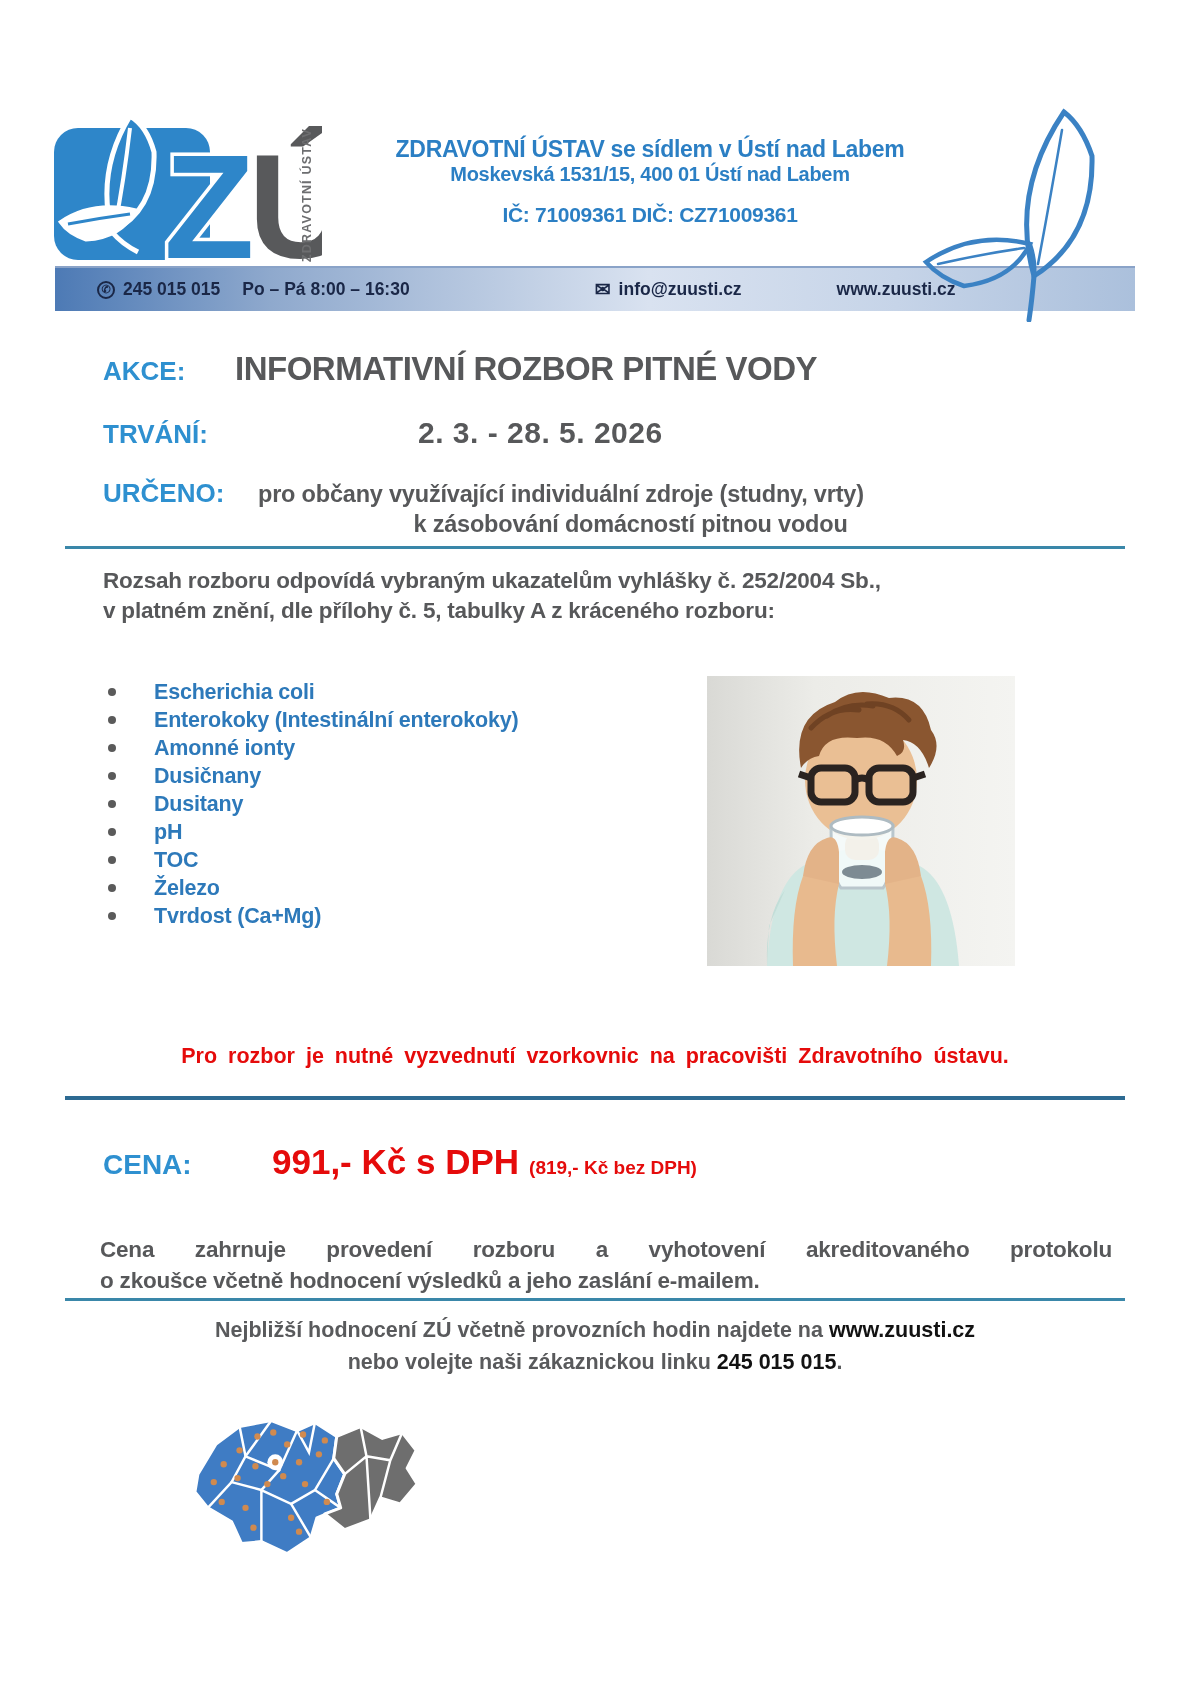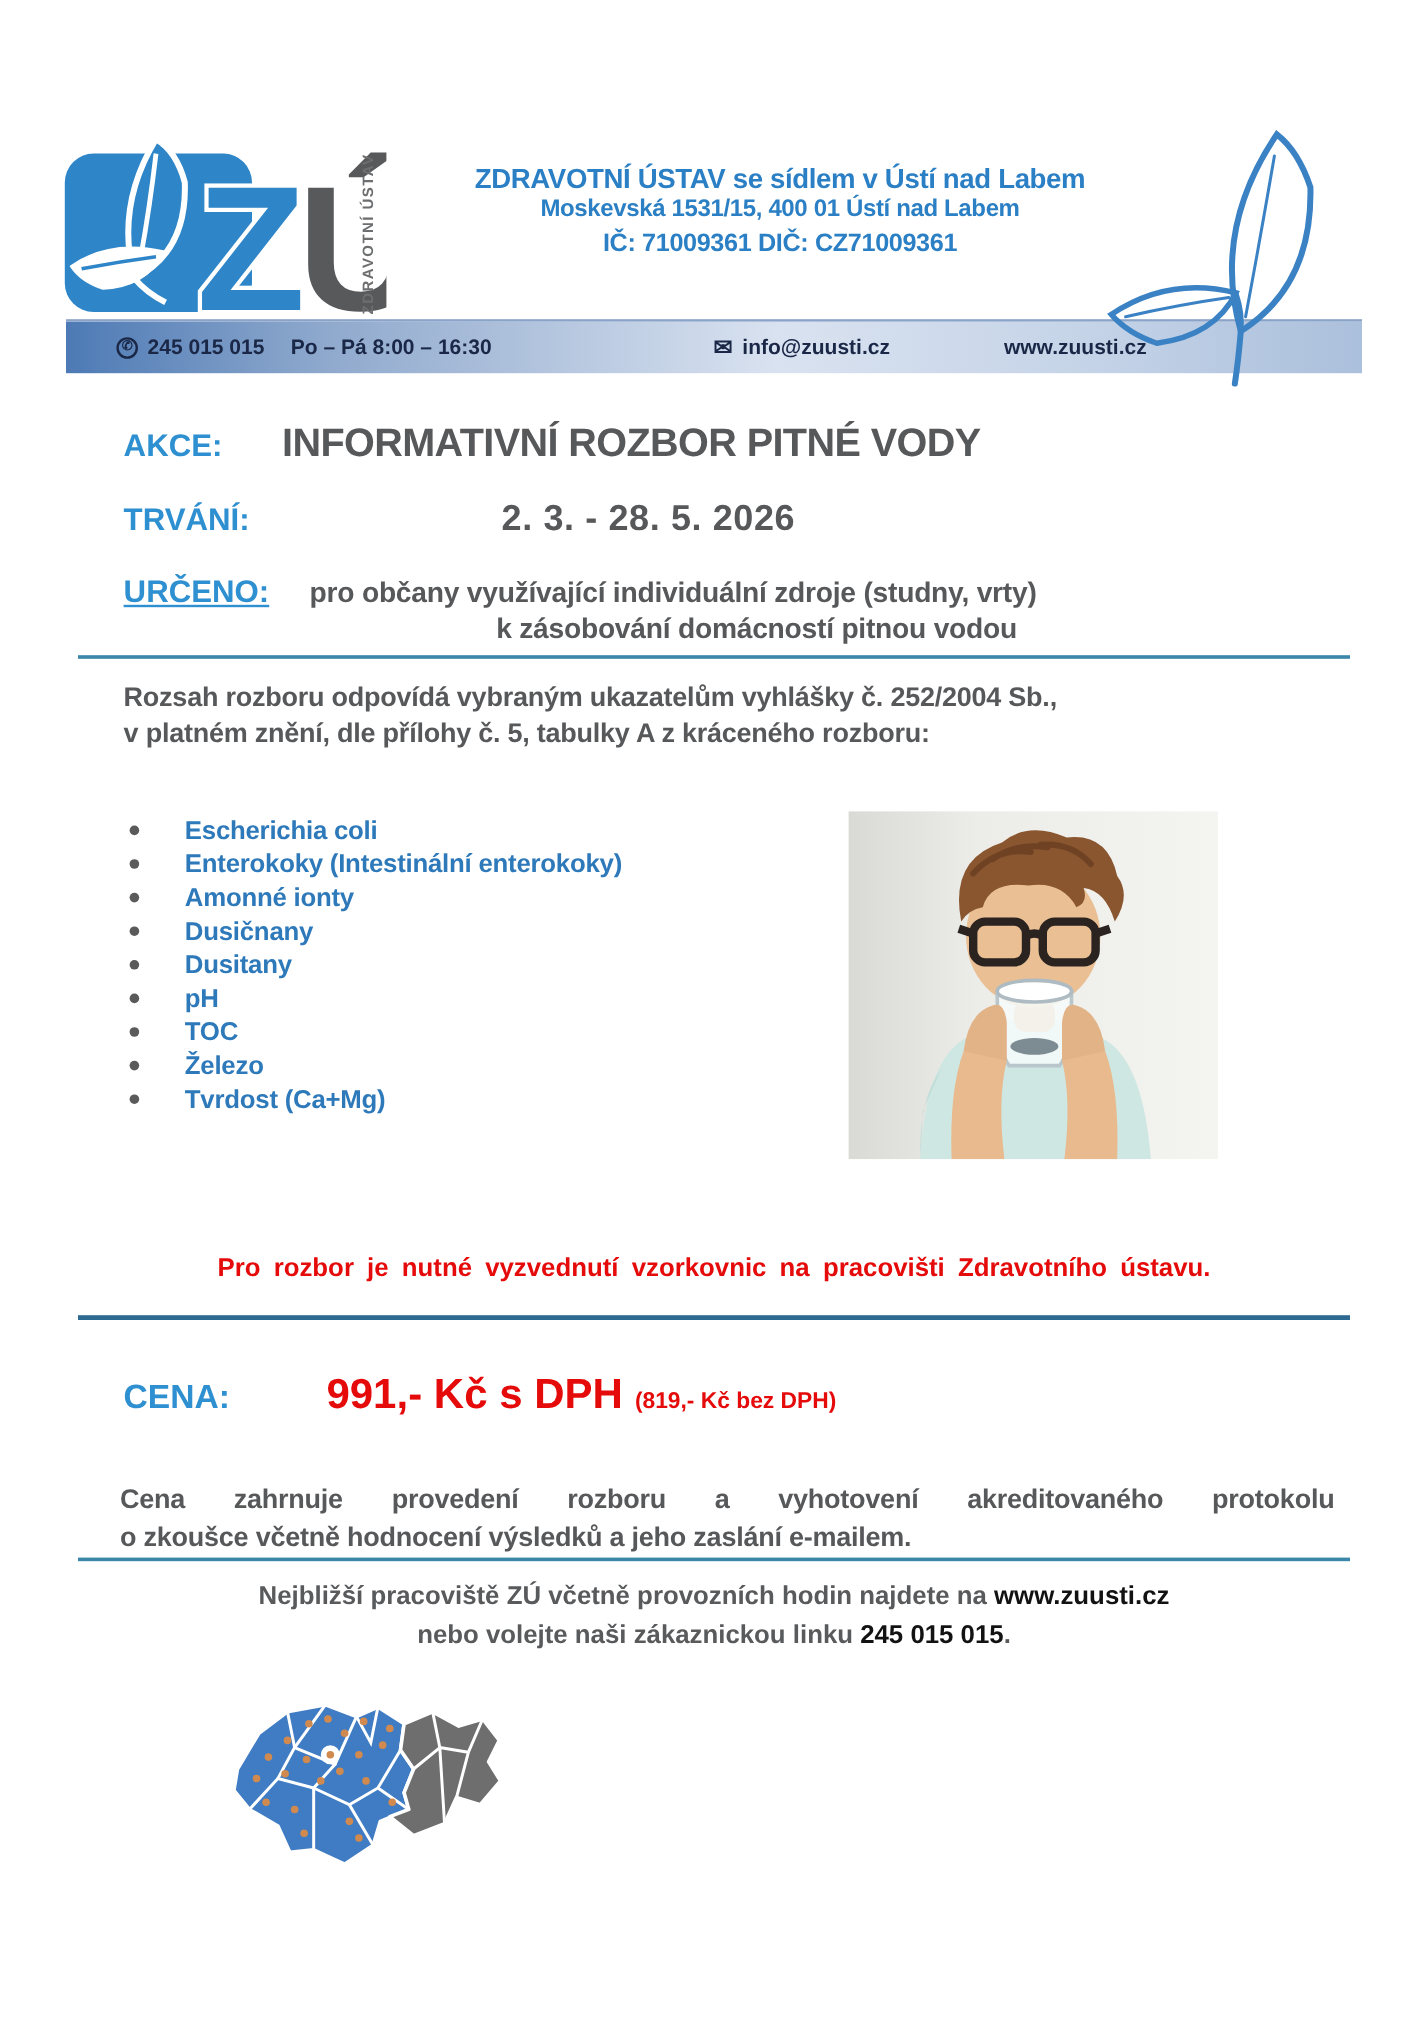--- a/index.html
+++ b/index.html
@@ -5,21 +5,21 @@
   * { margin:0; padding:0; box-sizing:border-box; }
   html,body { background:#ffffff; }
   body { font-family:"Liberation Sans", sans-serif; }
   .page { position:relative; width:1190px; height:1683px; background:#fff; overflow:hidden; margin:0 auto; }
 
   
   .logo-wrap { position:absolute; left:52px; top:114px; width:270px; height:150px; }
   .org-head { position:absolute; left:330px; top:136px; width:640px; text-align:center; }
   .org-line1 { color:#2b7fc4; font-weight:bold; font-size:23px; letter-spacing:-0.3px; }
   .org-line2 { color:#2b7fc4; font-weight:bold; font-size:20px; margin-top:0; letter-spacing:-0.3px; }
-  .org-line3 { color:#2b7fc4; font-weight:bold; font-size:21px; margin-top:5px; letter-spacing:-0.3px; }
+  .org-line3 { color:#2b7fc4; font-weight:bold; font-size:21px; margin-top:17px; letter-spacing:-0.3px; }
 
   .contact-bar { position:absolute; left:55px; top:266px; width:1080px; height:45px;
     background:linear-gradient(90deg,#4d7ab5 0%,#8fa9cd 20%,#d9e2f0 55%,#c6d4e8 78%,#abc0dc 100%);
     border-top:2px solid #8aa3c8;
     display:flex; align-items:center; color:#1a2747; font-weight:bold; font-size:17.5px; }
   .cb-item { display:flex; align-items:center; }
   .cb-phoneblock { margin-left:42px; }
   .cb-hours { margin-left:22px; }
   .cb-mail { margin-left:185px; }
   .cb-web { margin-left:95px; }
@@ -32,21 +32,21 @@
 
   
   .row { position:absolute; left:103px; display:flex; align-items:baseline; }
   .row-akce { top:350px; }
   .row-trvani { top:416px; }
   .row-urceno { top:478px; }
   .row-cena { top:1142px; }
   .lbl { color:#2e90d0; font-weight:bold; font-size:26px; flex:0 0 auto; }
   .lbl-akce { width:132px; }
   .lbl-trvani { width:315px; }
-  .lbl-urceno { width:155px;text-decoration:underline; }
+  .lbl-urceno { width:155px; }
   .lbl-cena { font-size:28px; width:169px; }
   .val-akce { color:#57585a; font-weight:bold; font-size:33px; letter-spacing:-0.5px; }
   .val-trvani { color:#57585a; font-weight:bold; font-size:30px; letter-spacing:0.5px; }
   .urceno-text { color:#57585a; font-weight:bold; font-size:23.5px; width:745px; letter-spacing:-0.2px; }
   .urceno-line2 { text-align:center; margin-top:3px; }
 
   .divider { position:absolute; left:65px; width:1060px; height:3px; background:#3a87a9; }
   .divider-1 { top:546px; }
   .divider-2 { top:1096px; height:4px; background:#2d6a92; }
   .divider-3 { top:1298px; height:3px; }
@@ -230,21 +230,21 @@
   </div>
 
   <div class="desc">
     <div class="desc-line1">Cena zahrnuje provedení rozboru a vyhotovení akreditovaného protokolu</div>
     <div>o zkoušce včetně hodnocení výsledků a jeho zaslání e-mailem.</div>
   </div>
 
   <div class="divider divider-3"></div>
 
   <div class="footer-line1">
-    <span>Nejbližší pracoviště ZÚ včetně provozních hodin najdete na </span><span class="footer-bold">www.zuusti.cz</span>
+    <span>Nejbližší hodnocení ZÚ včetně provozních hodin najdete na </span><span class="footer-bold">www.zuusti.cz</span>
   </div>
   <div class="footer-line2">
     <span>nebo volejte naši zákaznickou linku </span><span class="footer-bold">245 015 015</span><span>.</span>
   </div>
 
   <svg class="map" viewBox="0 0 240 160">
 
     <path d="M10,62 L28,32 L52,14 L84,8 L110,18 L128,10 L150,24 L147,46 L158,62 L150,82 L154,96
              L130,106 L124,126 L100,142 L74,130 L54,132 L44,110 L20,96 L7,80 Z" fill="#3f7cc4" stroke="#ffffff" stroke-width="3" stroke-linejoin="round"></path>
 

